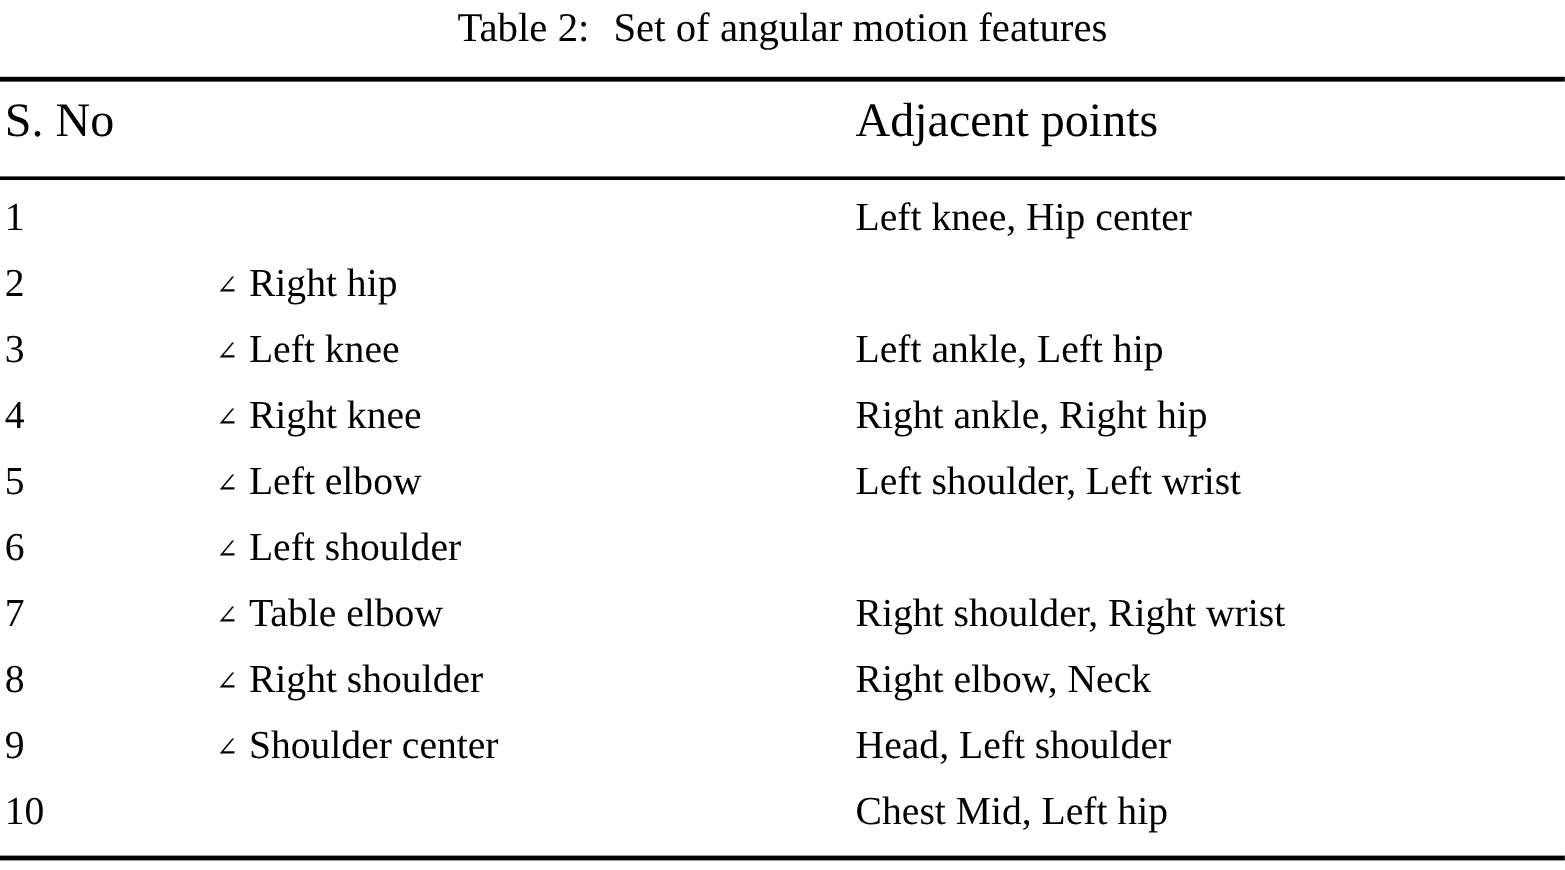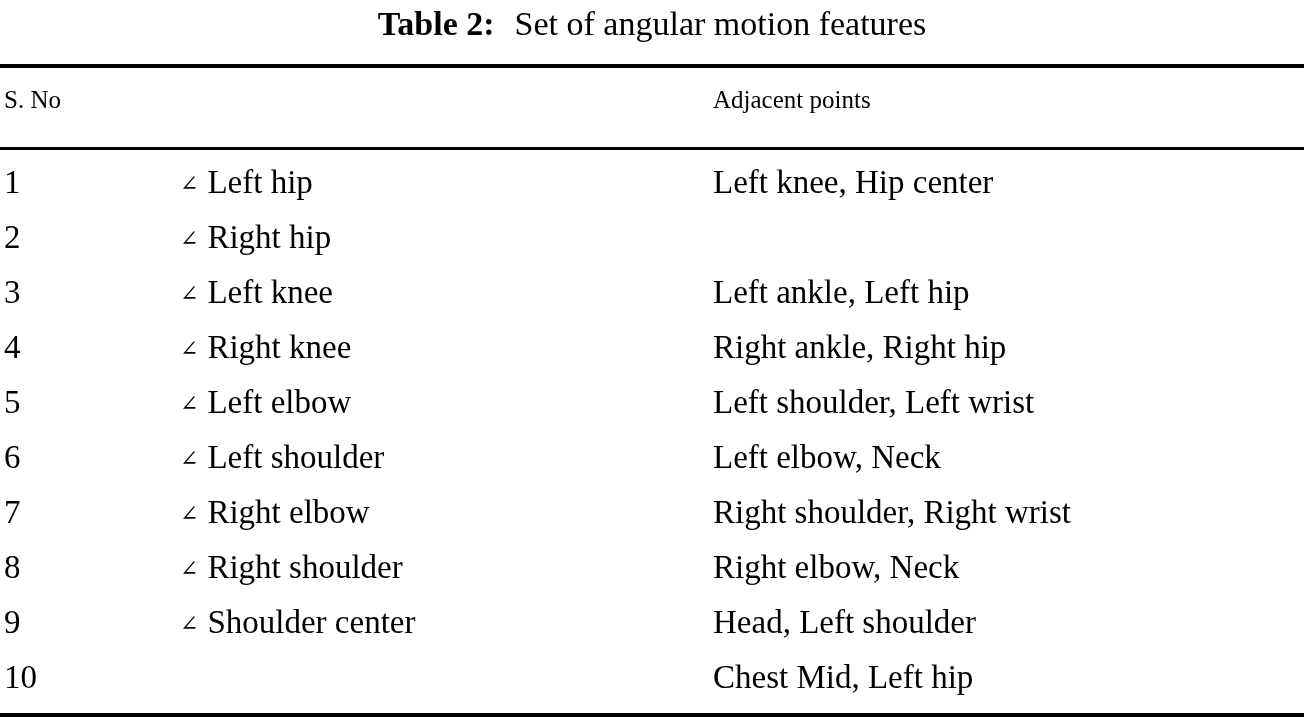--- a/index.html
+++ b/index.html
@@ -29,21 +29,21 @@
     position: absolute;
     left: 0;
     top: 2px;
     width: 1304px;
     text-align: center;
     font-size: 34px;
     line-height: 44px;
     white-space: nowrap;
   }
   .caption-label {
-    font-weight: bold;
+    font-weight: normal;
   }
   .caption-text {
     font-weight: normal;
     margin-left: 20px;
   }
 
   
   .rule {
     position: absolute;
     left: 0;
@@ -82,21 +82,21 @@
     font-size: 33px;
     line-height: 48px;
     white-space: nowrap;
   }
 
   .c-sno   { left: 4px;   width: 170px; }
   .c-ang   { left: 180px; width: 520px; }
   .c-adj   { left: 713px; width: 585px; }
 
   .head-cell {
-    font-size: 25px;
+    font-size: 40px;
     line-height: 52px;
   }
 
   .angle-sym {
     font-size: 22px;
     vertical-align: 2px;
     display: inline-block;
     margin-right: 9px;
   }
   .angle-name {
@@ -118,21 +118,20 @@
     <div class="cell head-cell c-sno">S. No</div>
     <div class="cell head-cell c-adj">Adjacent points</div>
   </div>
 
   <div class="rule rule-mid"></div>
 
   <div class="tbody">
 
     <div class="row">
       <div class="cell c-sno">1</div>
-      <div class="cell c-ang"><span class="angle-sym">∠</span><span class="angle-name">Left hip</span></div>
       <div class="cell c-adj">Left knee, Hip center</div>
     </div>
 
     <div class="row">
       <div class="cell c-sno">2</div>
       <div class="cell c-ang"><span class="angle-sym">∠</span><span class="angle-name">Right hip</span></div>
     </div>
 
     <div class="row">
       <div class="cell c-sno">3</div>
@@ -148,26 +147,25 @@
 
     <div class="row">
       <div class="cell c-sno">5</div>
       <div class="cell c-ang"><span class="angle-sym">∠</span><span class="angle-name">Left elbow</span></div>
       <div class="cell c-adj">Left shoulder, Left wrist</div>
     </div>
 
     <div class="row">
       <div class="cell c-sno">6</div>
       <div class="cell c-ang"><span class="angle-sym">∠</span><span class="angle-name">Left shoulder</span></div>
-      <div class="cell c-adj">Left elbow, Neck</div>
     </div>
 
     <div class="row">
       <div class="cell c-sno">7</div>
-      <div class="cell c-ang"><span class="angle-sym">∠</span><span class="angle-name">Right elbow</span></div>
+      <div class="cell c-ang"><span class="angle-sym">∠</span><span class="angle-name">Table elbow</span></div>
       <div class="cell c-adj">Right shoulder, Right wrist</div>
     </div>
 
     <div class="row">
       <div class="cell c-sno">8</div>
       <div class="cell c-adj">Right elbow, Neck</div>
       <div class="cell c-ang"><span class="angle-sym">∠</span><span class="angle-name">Right shoulder</span></div>
     </div>
 
     <div class="row">

